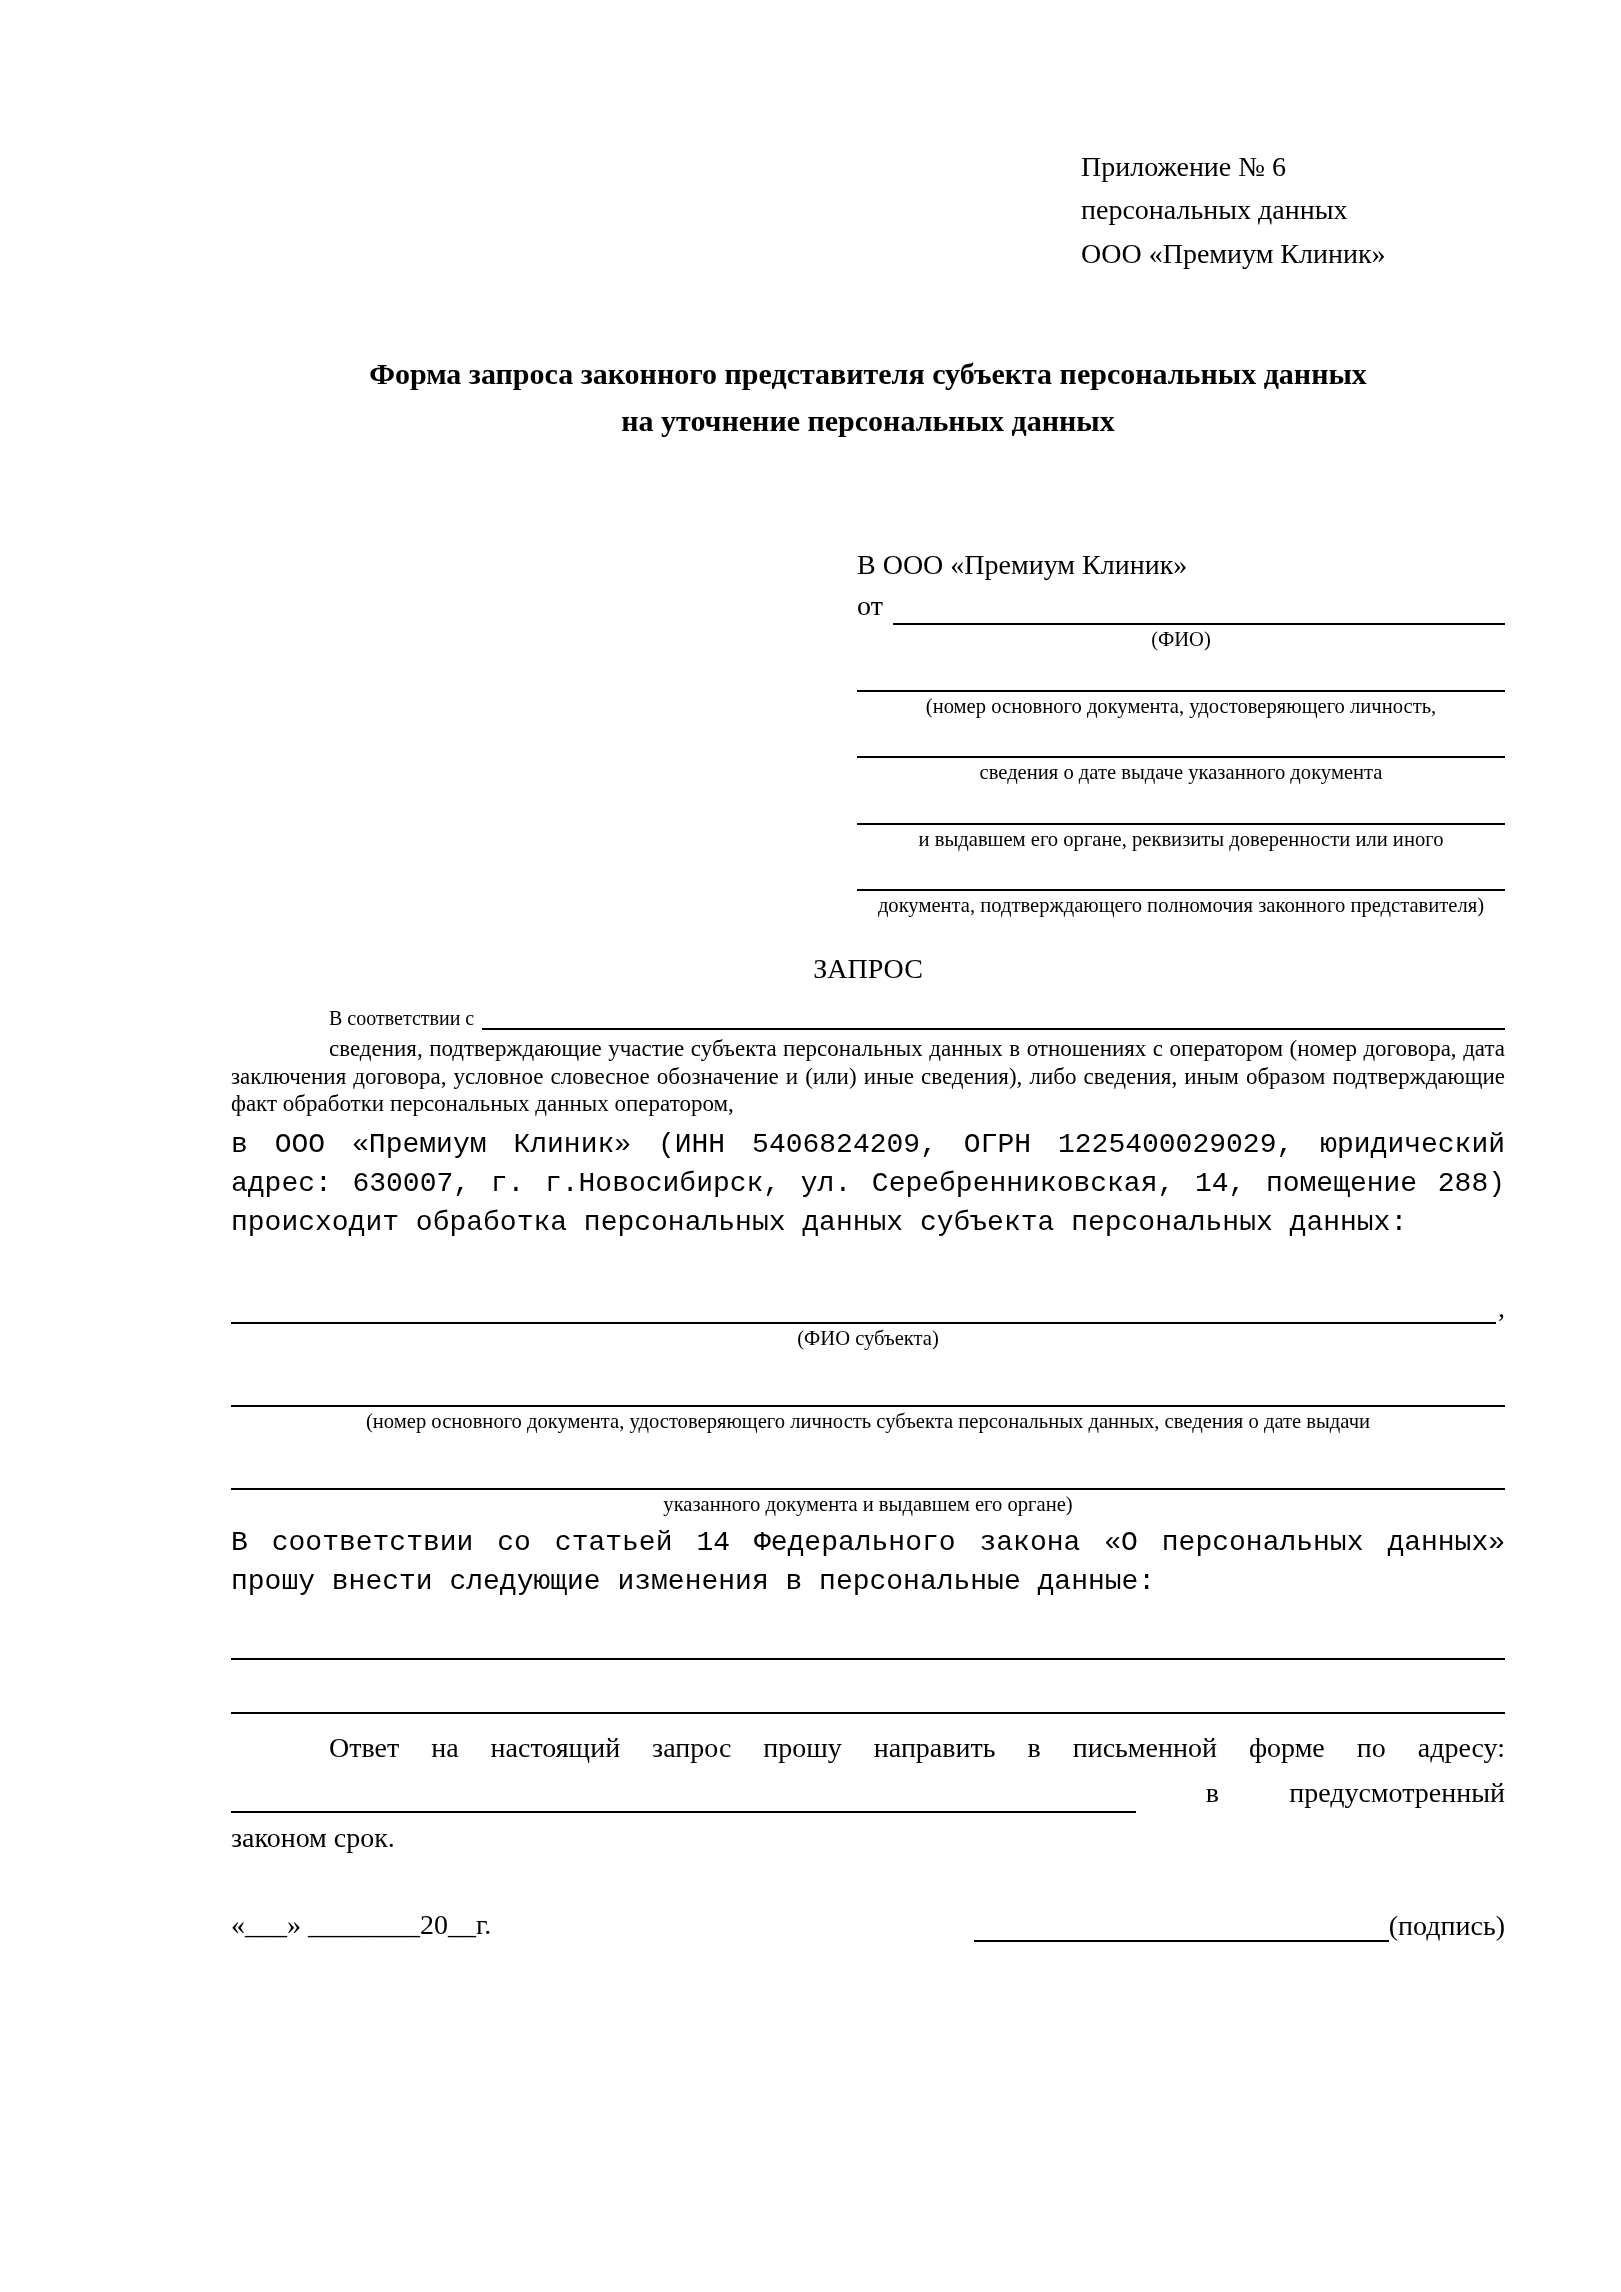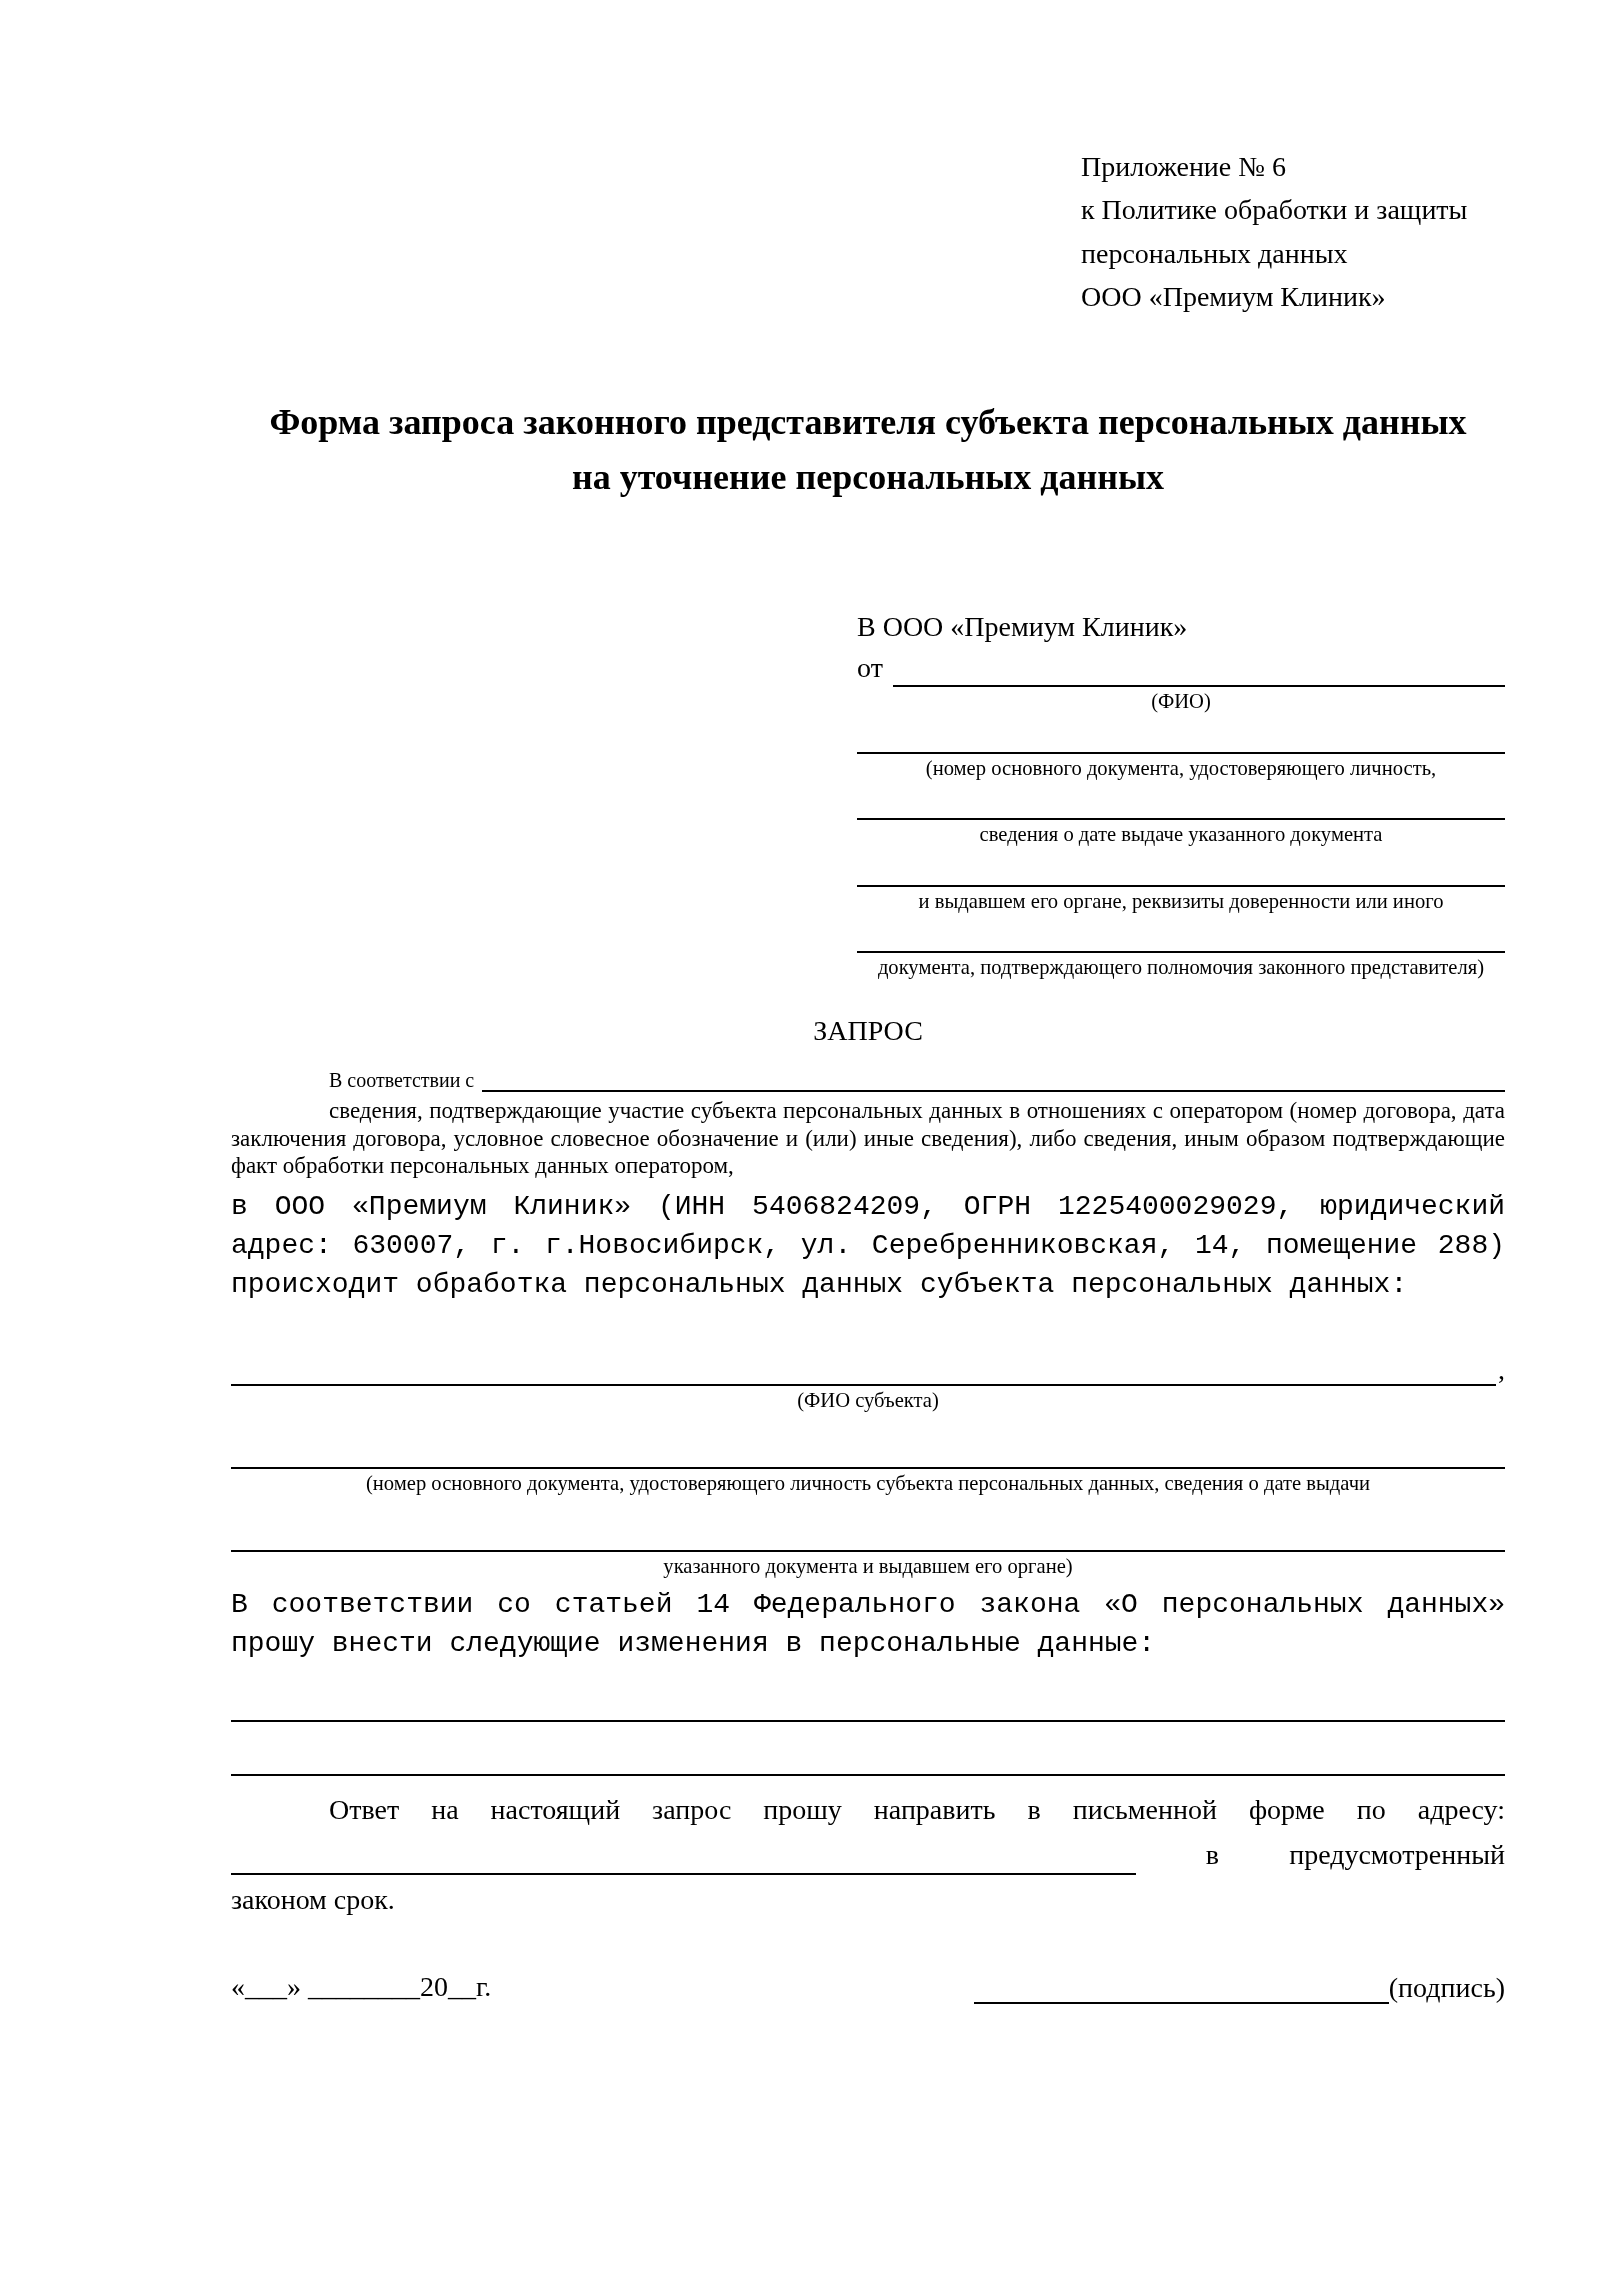--- a/index.html
+++ b/index.html
@@ -24,21 +24,21 @@
     margin-left: 850px;
     font-size: 28px;
     line-height: 1.55;
   }
 
   
   .doc-title {
     margin-top: 76px;
     text-align: center;
     font-weight: bold;
-    font-size: 36px;
+    font-size: 30px;
     line-height: 1.55;
   }
 
   
   .addr-block {
     margin-top: 102px;
     margin-left: 626px;
     width: 648px;
     font-size: 28px;
     line-height: 1.38;
@@ -130,21 +130,20 @@
   .sig-uline { width: 415px; border-bottom: 2.9px solid #000; height: 33px; }
 </style>
 </head>
 <body>
 
 <div class="page">
   <div class="content">
 
     <div class="appendix">
       <div>Приложение № 6</div>
-      <div>к Политике обработки и защиты</div>
       <div>персональных данных</div>
       <div>ООО «Премиум Клиник»</div>
     </div>
 
     <div class="doc-title">
       <div>Форма запроса законного представителя субъекта персональных данных</div>
       <div>на уточнение персональных данных</div>
     </div>
 
     <div class="addr-block">

